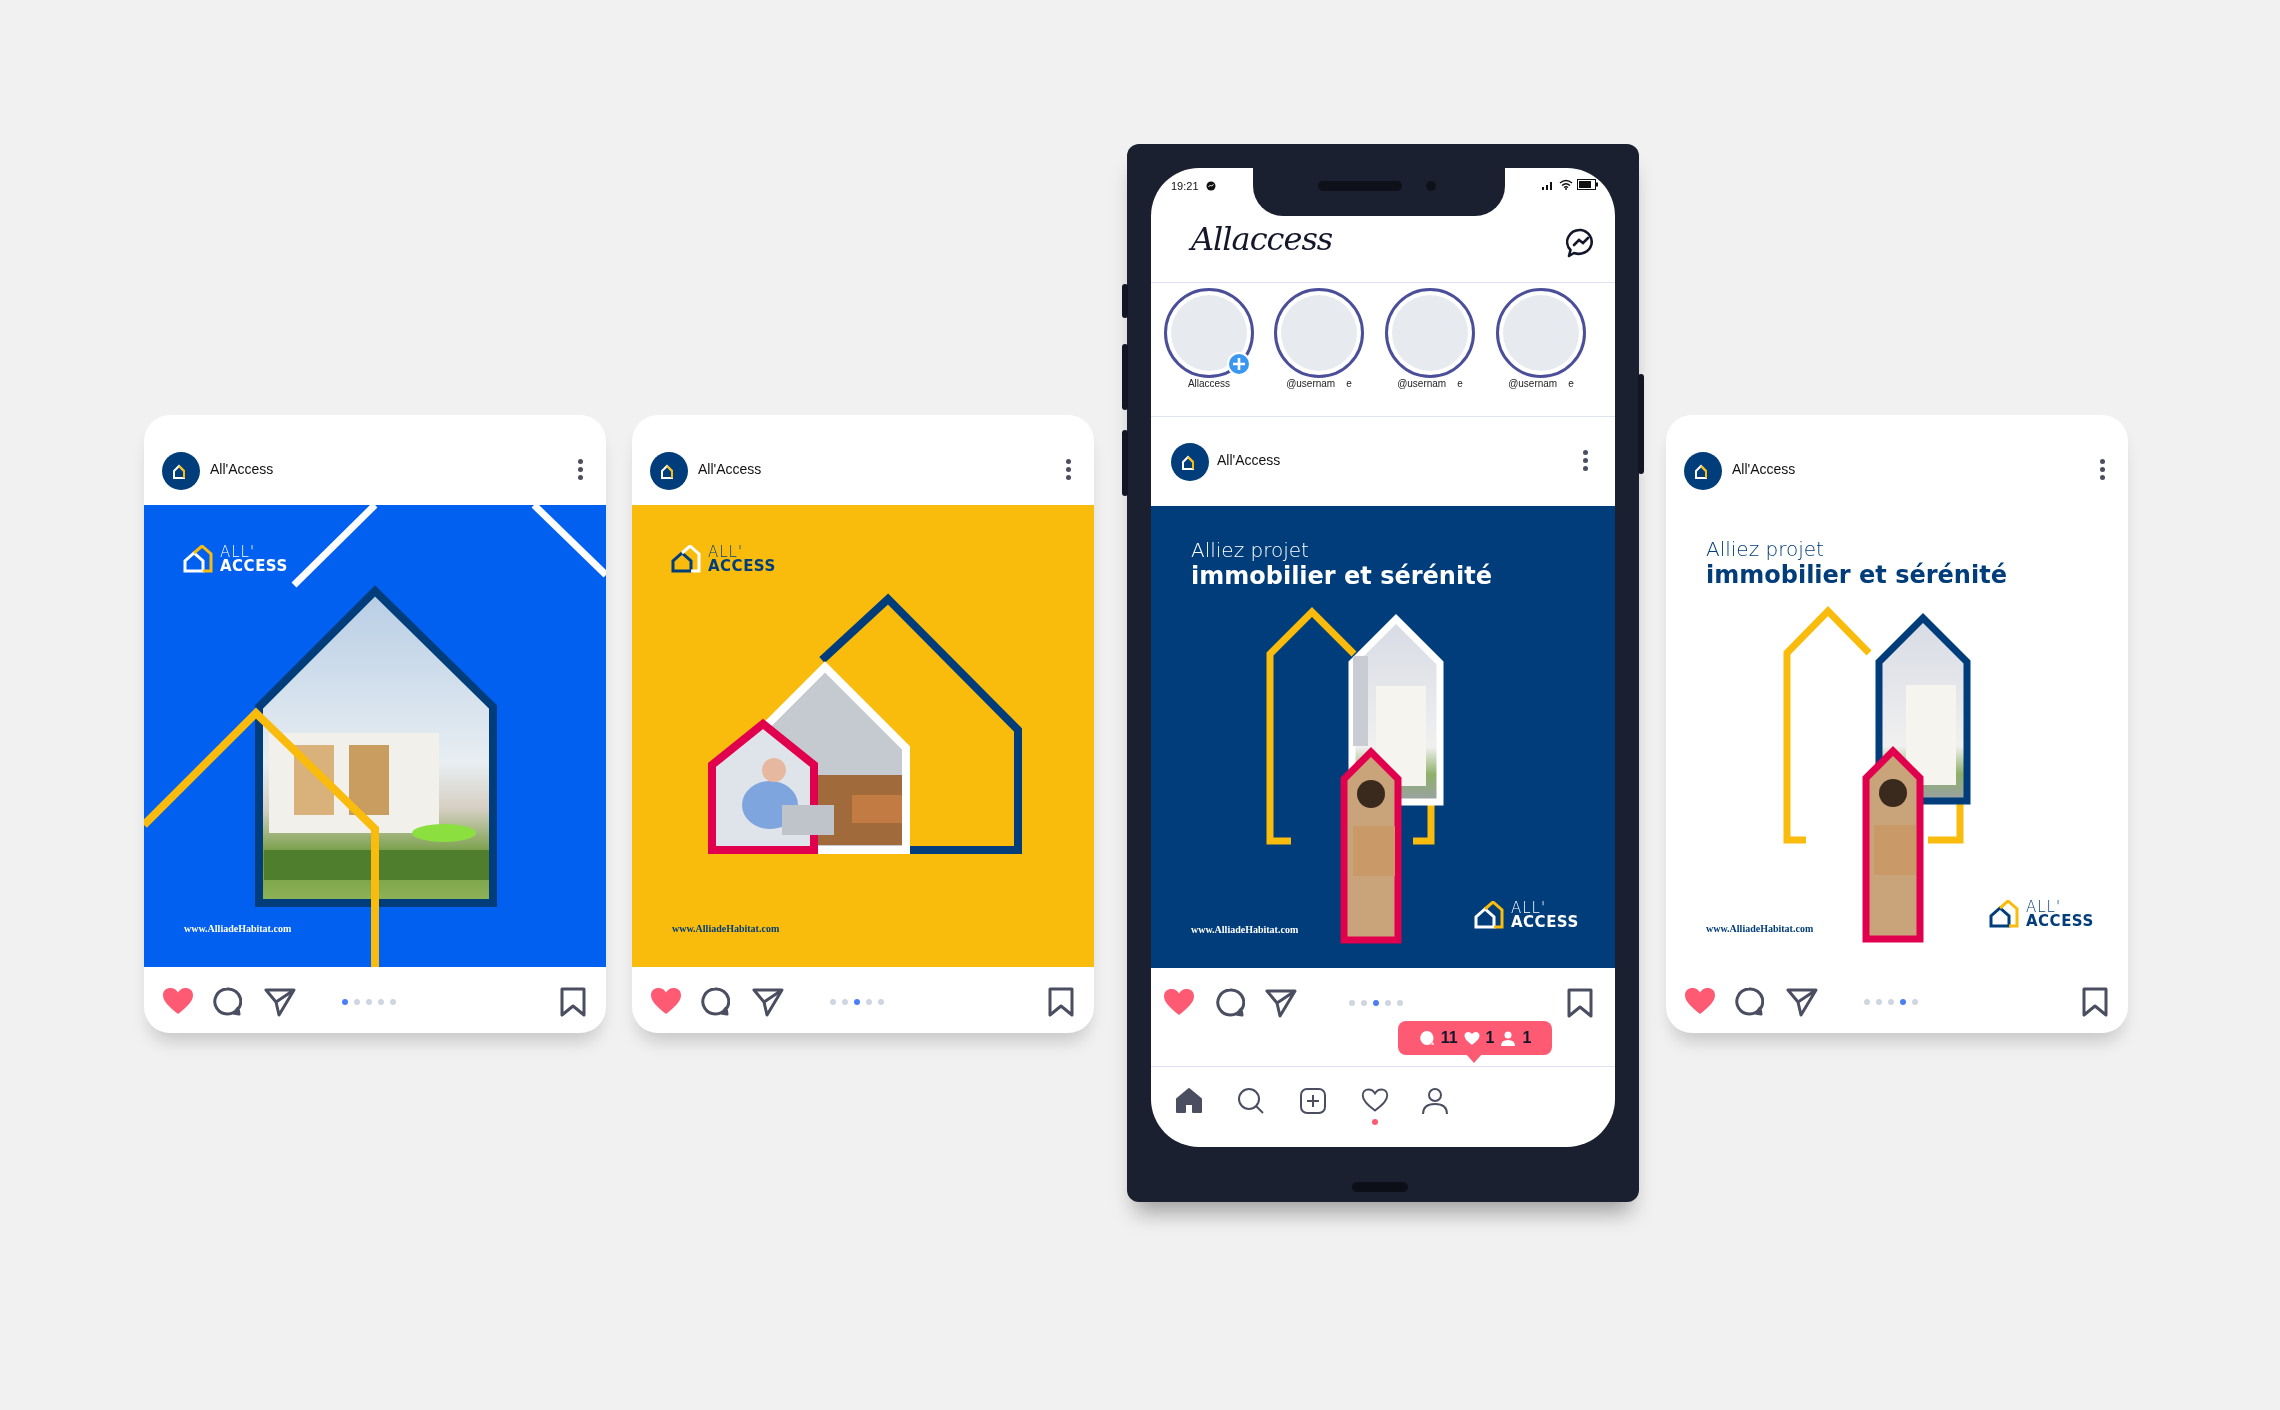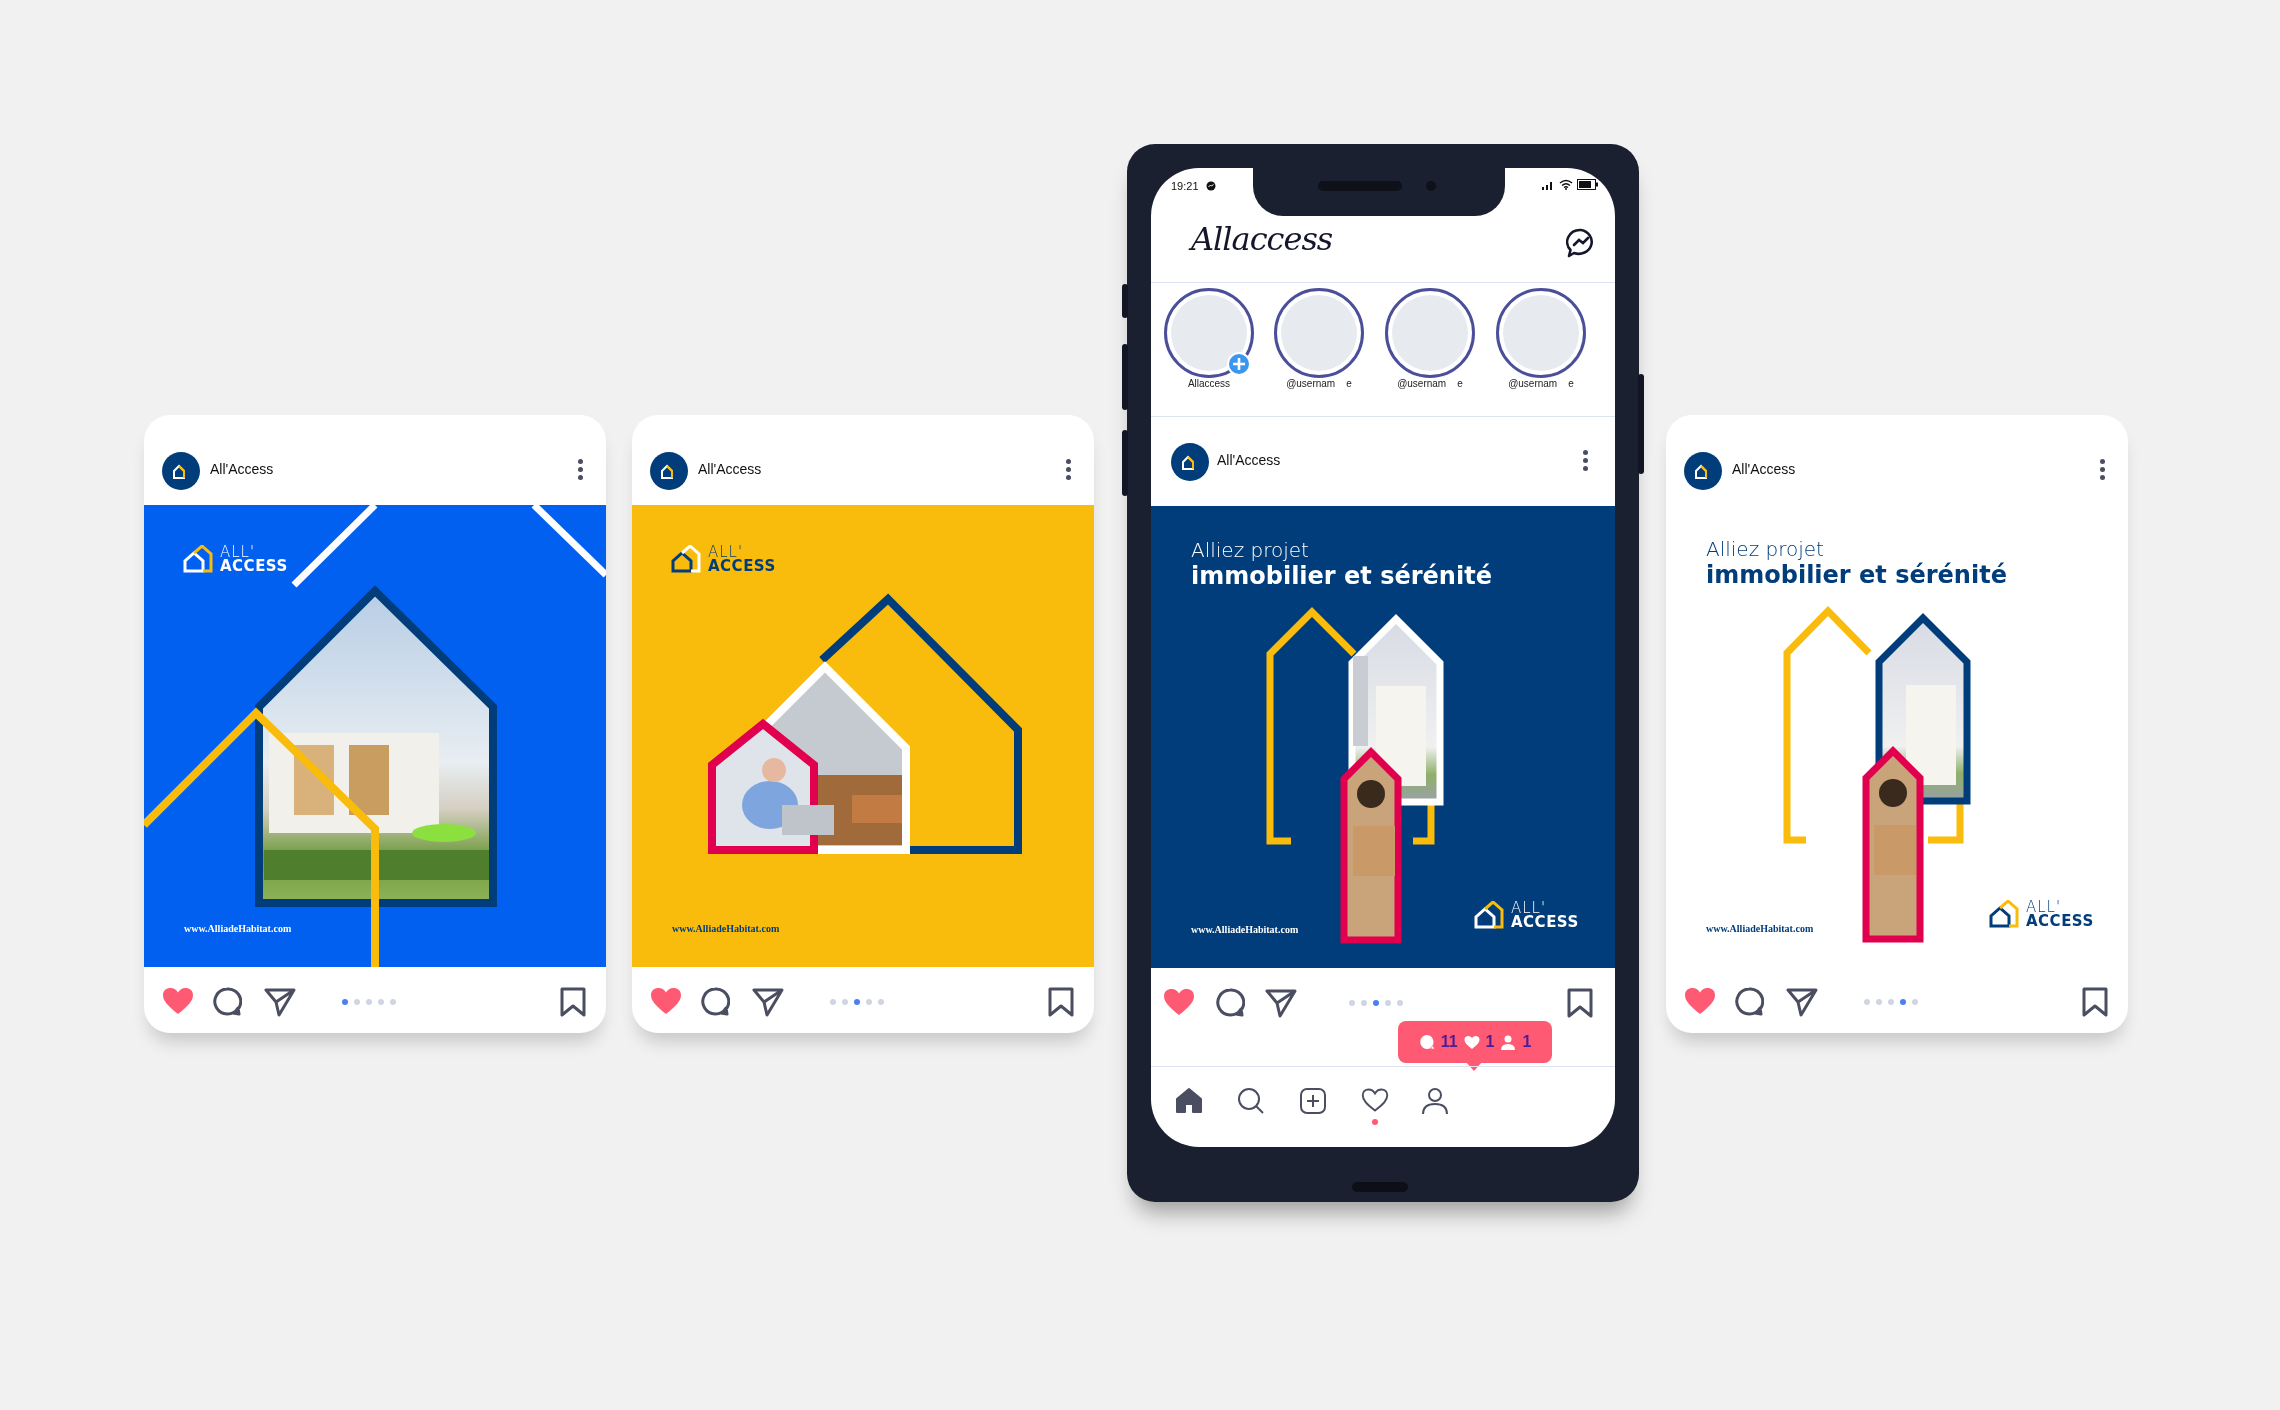--- a/index.html
+++ b/index.html
@@ -19,36 +19,36 @@
   .dots span.on{background:#4a7ff5;}
   .brand{position:absolute;display:flex;align-items:center;gap:6px;}
   .brand .txt{font-family:"DejaVu Sans",sans-serif;line-height:0.95;}
   .brand .l1{font-size:15px;font-weight:300;letter-spacing:1px;}
   .brand .l2{font-size:15px;font-weight:bold;letter-spacing:0.5px;}
   .site{position:absolute;font-family:Liberation Serif, serif;font-size:10px;font-weight:bold;}
   .headline{position:absolute;left:40px;top:32px;font-family:"DejaVu Sans",sans-serif;}
   .headline .h1{font-size:20px;font-weight:300;}
   .headline .h2{font-size:24px;font-weight:bold;}
   
-  .phone{position:absolute;left:1127px;top:144px;width:512px;height:1058px;background:#1b2030;border-radius:28px;box-shadow:0 18px 22px -8px rgba(0,0,0,0.35);}
+  .phone{position:absolute;left:1127px;top:144px;width:512px;height:1058px;background:#1b2030;border-radius:12px;box-shadow:0 18px 22px -8px rgba(0,0,0,0.35);}
   .phone-btn{position:absolute;left:-5px;width:6px;background:#111524;border-radius:3px;}
   .phone-btn-r{position:absolute;right:-5px;width:6px;background:#111524;border-radius:3px;}
   .screen{position:absolute;left:24px;top:24px;width:464px;height:979px;background:#fff;border-radius:48px;overflow:hidden;}
   .notch{position:absolute;left:102px;top:0;width:252px;height:48px;background:#1b2030;border-radius:0 0 30px 30px;}
   .speaker{position:absolute;left:65px;top:13px;width:84px;height:10px;background:#0e111a;border-radius:6px;}
   .cam{position:absolute;left:173px;top:13px;width:10px;height:10px;background:#0e111a;border-radius:50%;}
   .status-time{position:absolute;left:20px;top:12px;font-size:11px;color:#111;}
   .ig-logo{position:absolute;left:40px;top:52px;font-family:"DejaVu Serif",serif;font-style:italic;font-size:32px;color:#14162a;letter-spacing:-1px;}
   .story{position:absolute;top:120px;width:96px;text-align:center;}
   .story .ring{width:90px;height:90px;margin:0 auto;border-radius:50%;border:3px solid #4b4f9a;box-sizing:border-box;padding:4px;}
   .story .ring div{width:100%;height:100%;border-radius:50%;background:#e7ebf0;}
   .story .lbl{font-size:10px;color:#222;}
   .bottom-nav{position:absolute;left:0;top:898px;width:100%;height:82px;border-top:1px solid #dde3f0;}
   .nav-ico{position:absolute;top:20px;cursor:pointer;}
-  .notif{position:absolute;left:247px;top:853px;width:154px;height:42px;background:#ff5a73;border-radius:8px;color:#4c1d95;font-size:16px;font-weight:bold;display:flex;align-items:center;justify-content:center;gap:6px;}
+  .notif{position:absolute;left:247px;top:853px;width:154px;height:34px;background:#ff5a73;border-radius:8px;color:#0f172a;font-size:16px;font-weight:bold;display:flex;align-items:center;justify-content:center;gap:6px;}
   .notif:after{content:"";position:absolute;left:68px;bottom:-8px;border-left:8px solid transparent;border-right:8px solid transparent;border-top:9px solid #ff5a73;}
   .bottom-bar{position:absolute;left:225px;top:1038px;width:56px;height:10px;background:#0c0f18;border-radius:6px;}
 </style>
 </head>
 <body>
 
 <div class="card" style="left:144px;">
   <div class="post-header">
     <div class="avatar">
       <svg width="18" height="16" viewBox="0 0 18 16">

